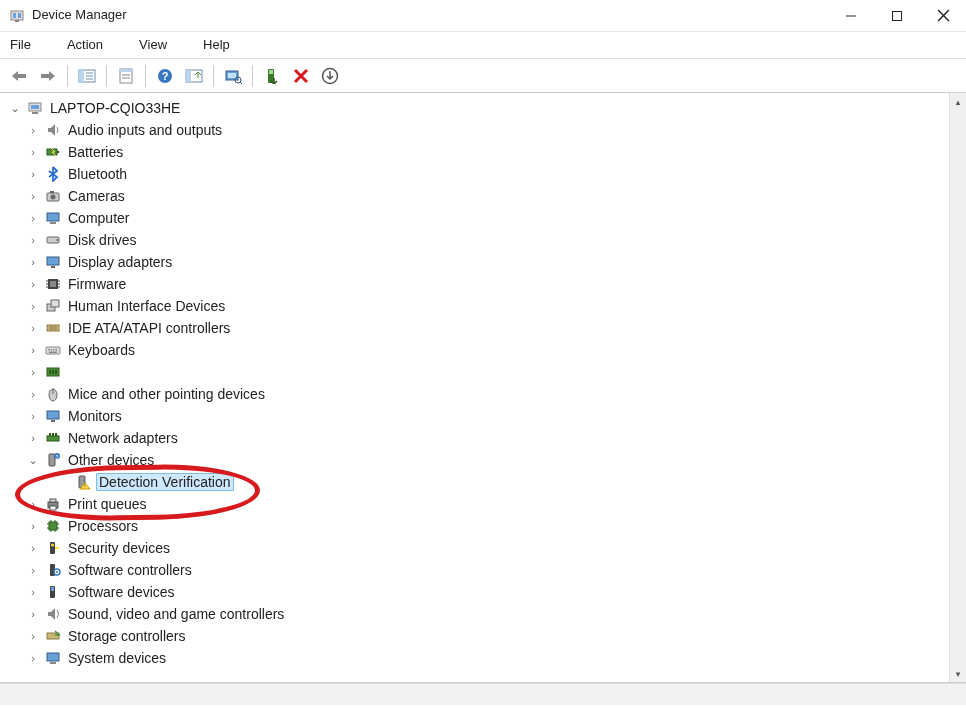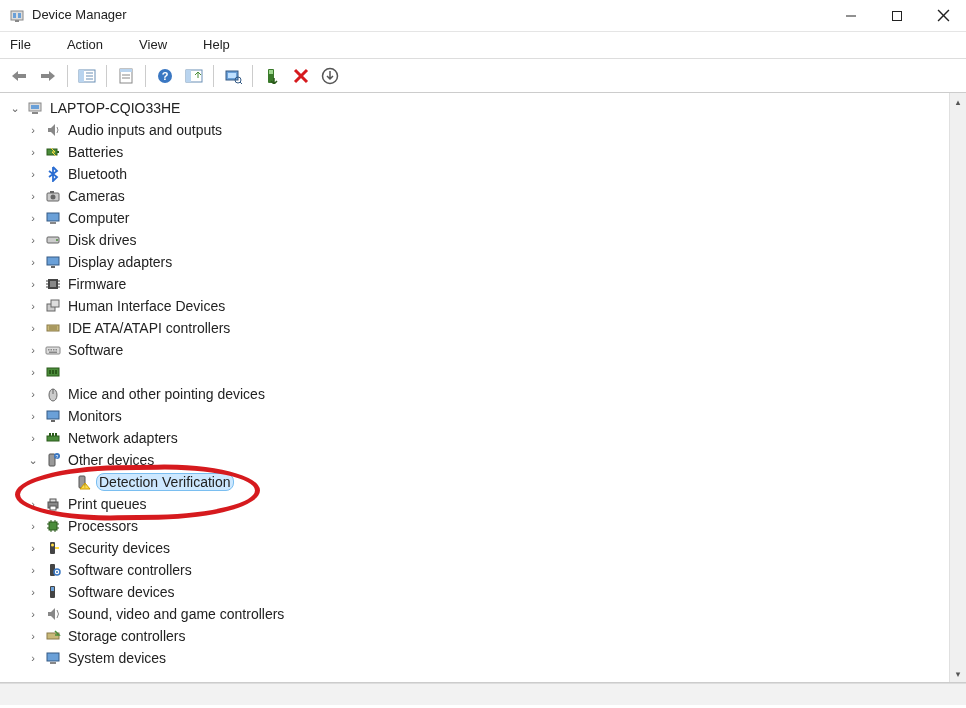--- a/index.html
+++ b/index.html
@@ -101,21 +101,21 @@
   .indent-1 { padding-left: 18px; }
   .indent-2 { padding-left: 48px; }
   .tree-icon {
     width: 18px; height: 18px;
     display: inline-flex; align-items:center; justify-content:center;
   }
   .tree-label { padding: 0 2px; }
   .tree-label.selected {
     background: #cde8ff;
     border: 1px solid #7abef0;
-    border-radius: 8px;
+    border-radius: 1px;
     padding: 0 2px;
   }
   .circle-annotation {
     position: absolute;
     left: 15px; top: 372px;
     width: 245px; height: 55px;
     border: 5px solid #d61a1e;
     border-radius: 50% / 60%;
     pointer-events: none;
     transform: rotate(-1deg);
@@ -376,21 +376,21 @@
           <span class="tree-icon">
             <svg class="ic" viewBox="0 0 16 16">
               <rect x="1" y="5" width="14" height="7" fill="#ddd" stroke="#888" rx="1"></rect>
               <rect x="3" y="7" width="1.5" height="1.5" fill="#888"></rect>
               <rect x="5.5" y="7" width="1.5" height="1.5" fill="#888"></rect>
               <rect x="8" y="7" width="1.5" height="1.5" fill="#888"></rect>
               <rect x="10.5" y="7" width="1.5" height="1.5" fill="#888"></rect>
               <rect x="4" y="9.5" width="8" height="1.5" fill="#888"></rect>
             </svg>
           </span>
-          <span class="tree-label">Software</span>
+          <span class="tree-label">Keyboards</span>
         </div>
         <div class="tree-row indent-1">
           <span class="disclosure">›</span>
           <span class="tree-icon">
             <svg class="ic" viewBox="0 0 16 16">
               <rect x="2" y="4" width="12" height="8" fill="#4a8c3a" stroke="#2a5a1a"></rect>
               <rect x="4" y="6" width="2" height="4" fill="#2a5a1a"></rect>
               <rect x="7" y="6" width="2" height="4" fill="#2a5a1a"></rect>
               <rect x="10" y="6" width="2" height="4" fill="#2a5a1a"></rect>
             </svg>

